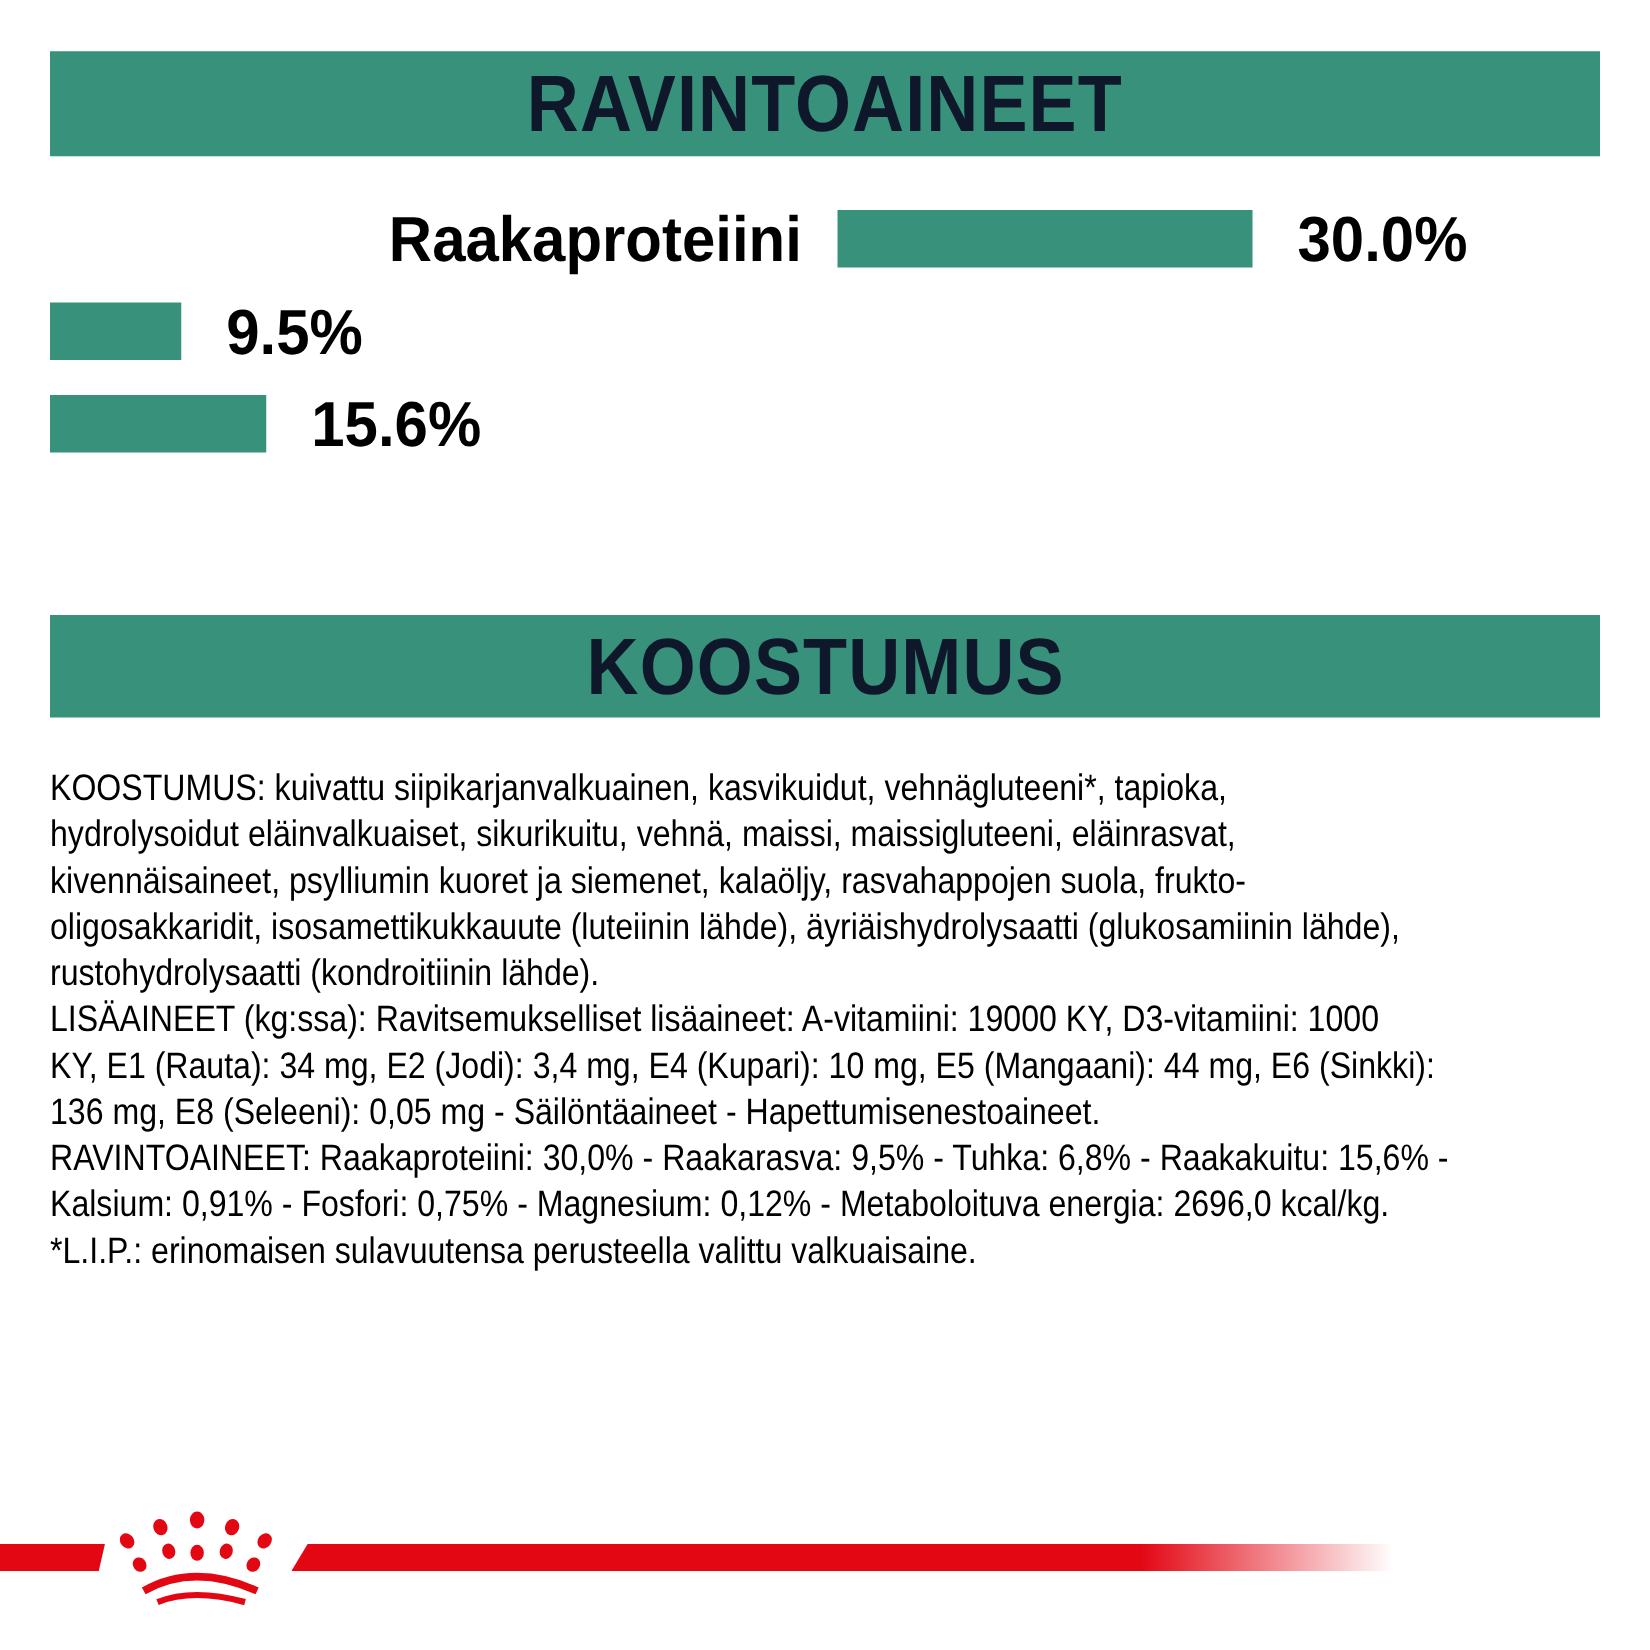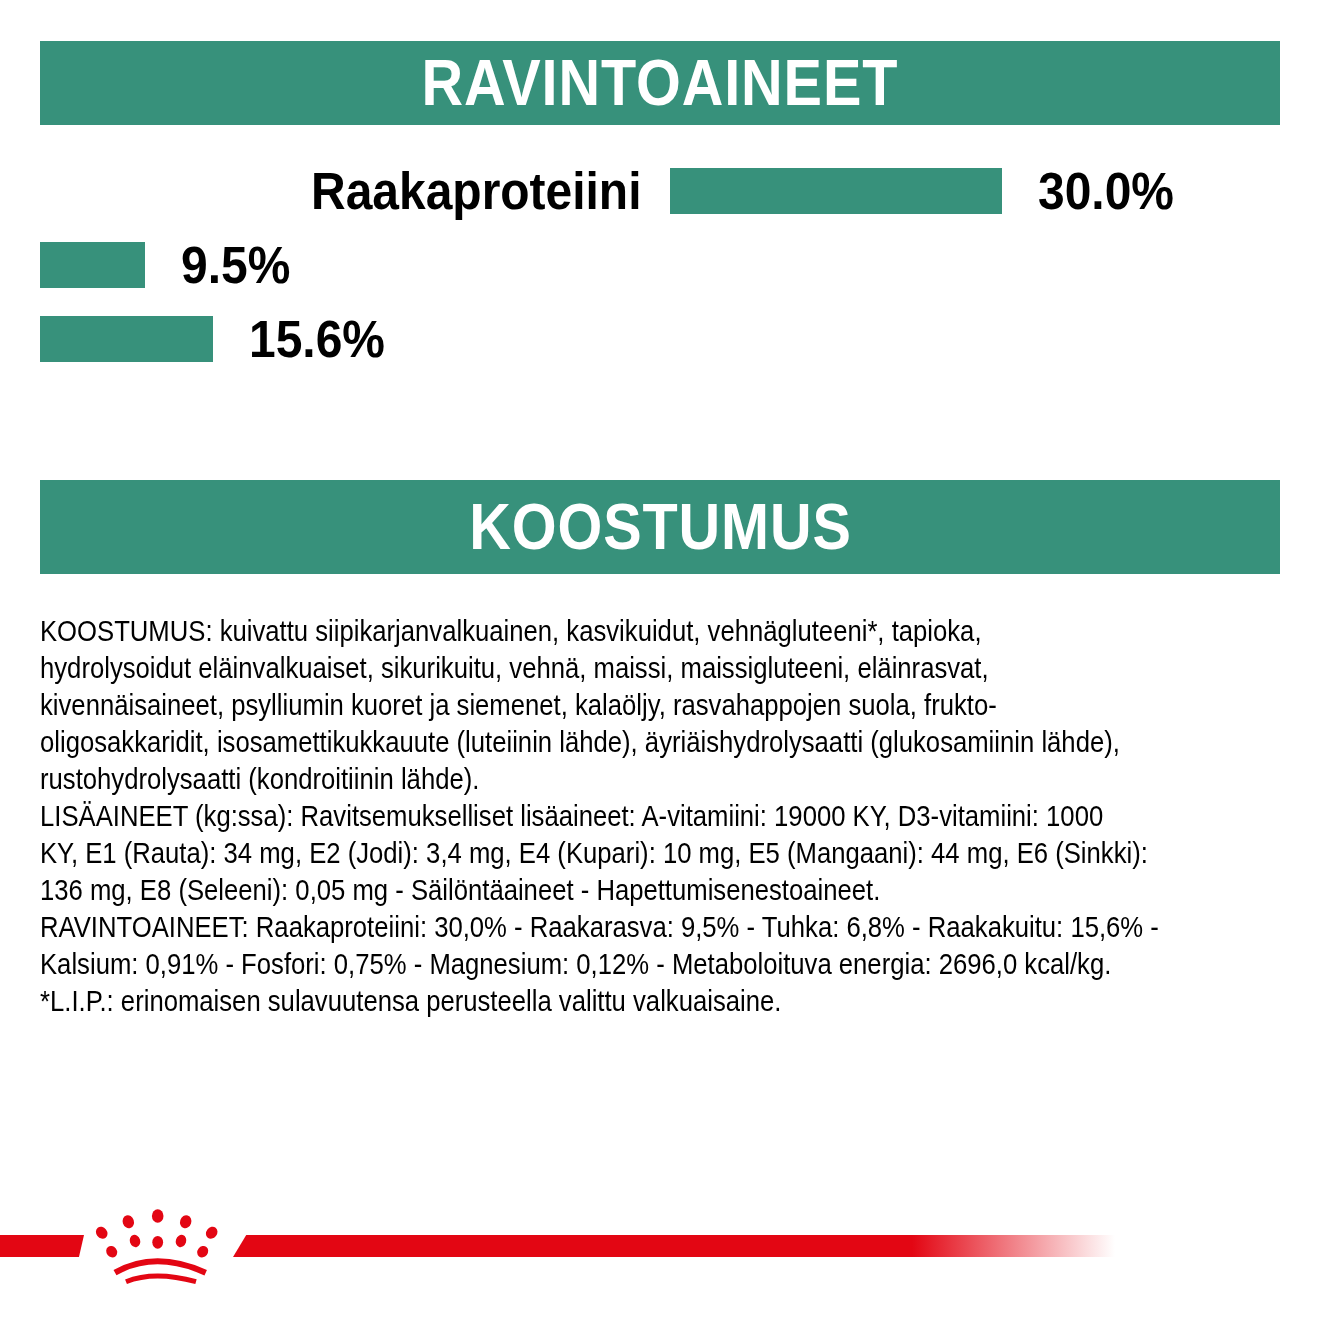--- a/index.html
+++ b/index.html
@@ -4,24 +4,24 @@
 <style>
   * { margin:0; padding:0; box-sizing:border-box; }
   html,body { background:#ffffff; }
   .page {
     position:relative; width:1320px; height:1320px; overflow:hidden;
     background:#ffffff; font-family:"Liberation Sans", sans-serif;
     --green:#37917b; --red:#e30613; --ink:#000000;
   }
   .band {
     position:absolute; left:40px; width:1240px; background:var(--green);
-    color:#ffffff; display:flex; align-items:center; justify-content:center;
+    color:#0f172a; display:flex; align-items:center; justify-content:center;
   }
   .band1 { top:41px; height:84px; }
-  .band2 { top:480px; height:94px; }
+  .band2 { top:492px; height:82px; }
   .band-text {
     font-weight:bold; font-size:64px; letter-spacing:1px; white-space:nowrap;
     transform:scaleX(0.9); transform-origin:50% 50%;
   }
   .chart { position:absolute; left:11px; top:168px; width:1320px; }
   .crow { display:flex; align-items:center; height:46px; margin-bottom:28px; }
   .clabel {
     width:630px; text-align:right; font-weight:bold; font-size:51px;
     color:var(--ink); white-space:nowrap;
   }

